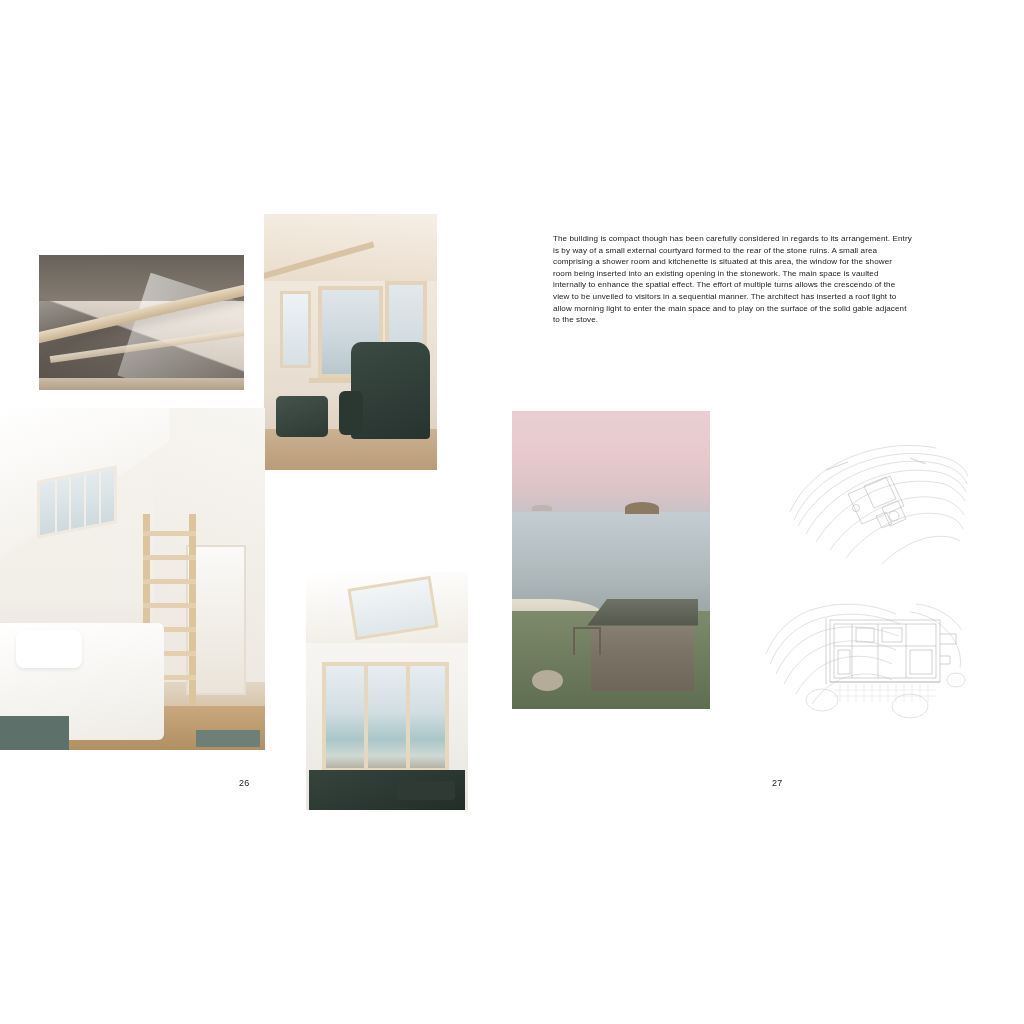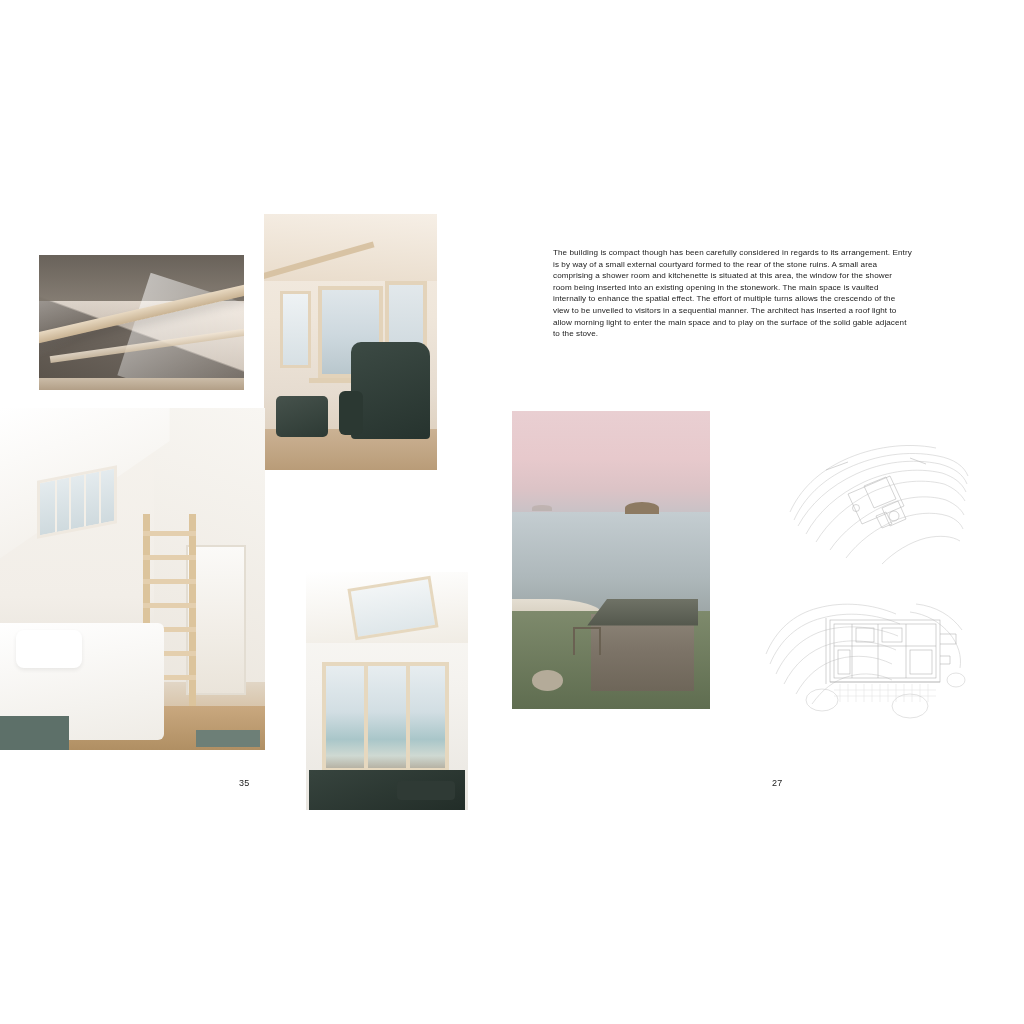--- a/index.html
+++ b/index.html
@@ -273,21 +273,21 @@
   
   .drawing {
     position: absolute;
   }
   .drawing svg { display: block; }
 
   
   .bodytext {
     position: absolute;
     left: 553px;
-    top: 247px;
+    top: 233px;
     width: 359px;
     font-size: 8.1px;
     line-height: 11.6px;
     color: #1b1b1b;
     text-align: left;
     letter-spacing: 0.01em;
   }
 
   .folio {
     position: absolute;
@@ -351,21 +351,21 @@
   <div class="photo p-corner">
     <div class="slopeceil"></div>
     <div class="rooflight"></div>
     <div class="bigwin"></div>
     <div class="mullion" style="left:36%"></div>
     <div class="mullion" style="left:62%"></div>
     <div class="sofa"></div>
     <div class="cushion"></div>
   </div>
 
-  <div class="folio folio-left">35</div>
+  <div class="folio folio-left">26</div>
 
   <div class="bodytext">The building is compact though has been carefully considered in regards to its arrangement. Entry is by way of a small external courtyard formed to the rear of the stone ruins. A small area comprising a shower room and kitchenette is situated at this area, the window for the shower room being inserted into an existing opening in the stonework. The main space is vaulted internally to enhance the spatial effect. The effort of multiple turns allows the crescendo of the view to be unveiled to visitors in a sequential manner. The architect has inserted a roof light to allow morning light to enter the main space and to play on the surface of the solid gable adjacent to the stove.</div>
 
   <div class="photo p-exterior">
     <div class="islet"></div>
     <div class="sea"></div>
     <div class="island"></div>
     <div class="beach"></div>
     <div class="ground"></div>
     <div class="ruin"></div>

